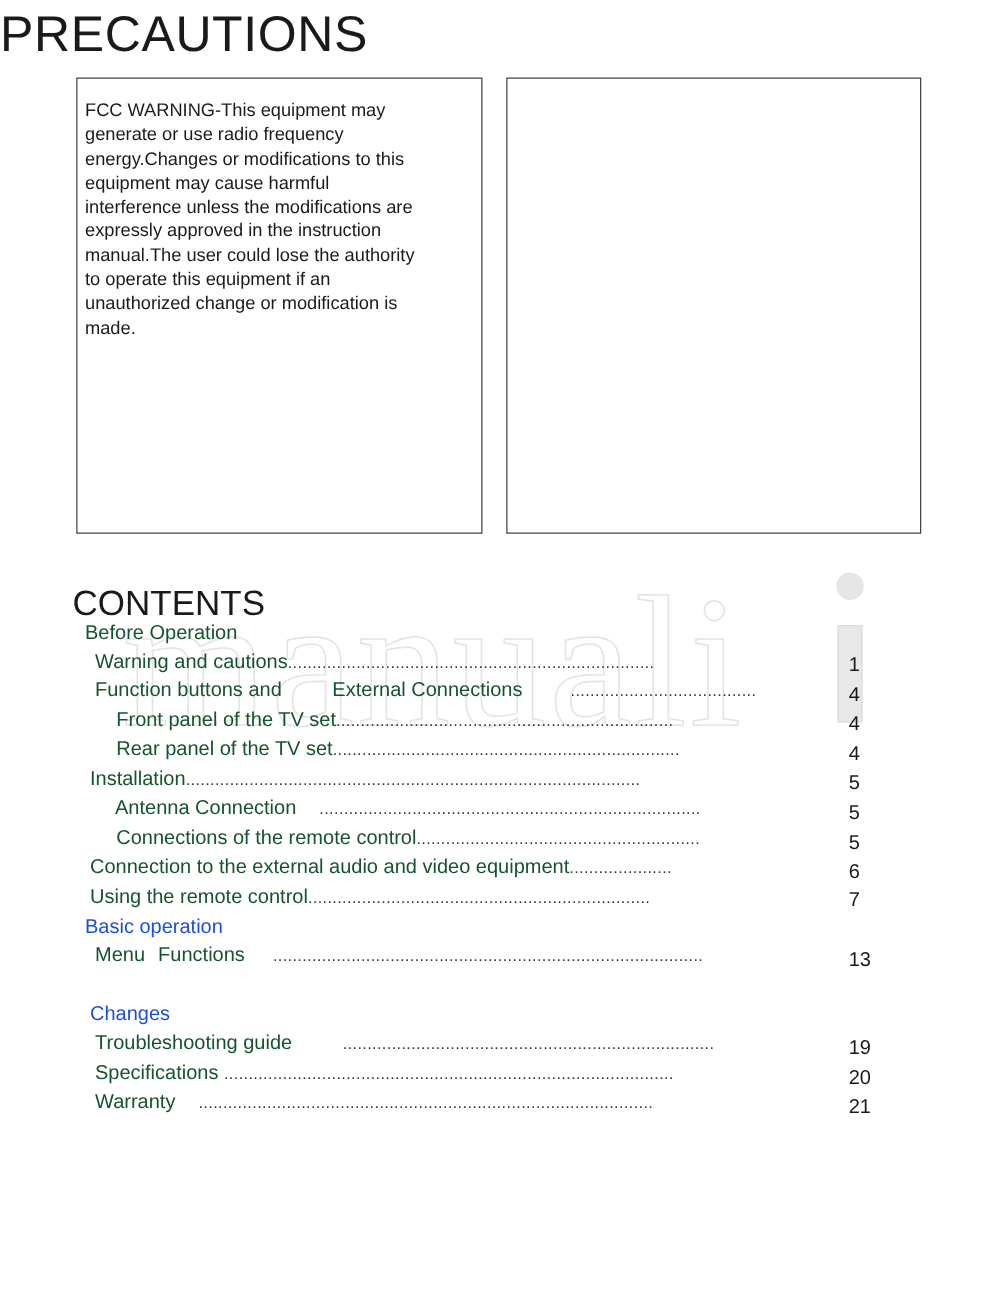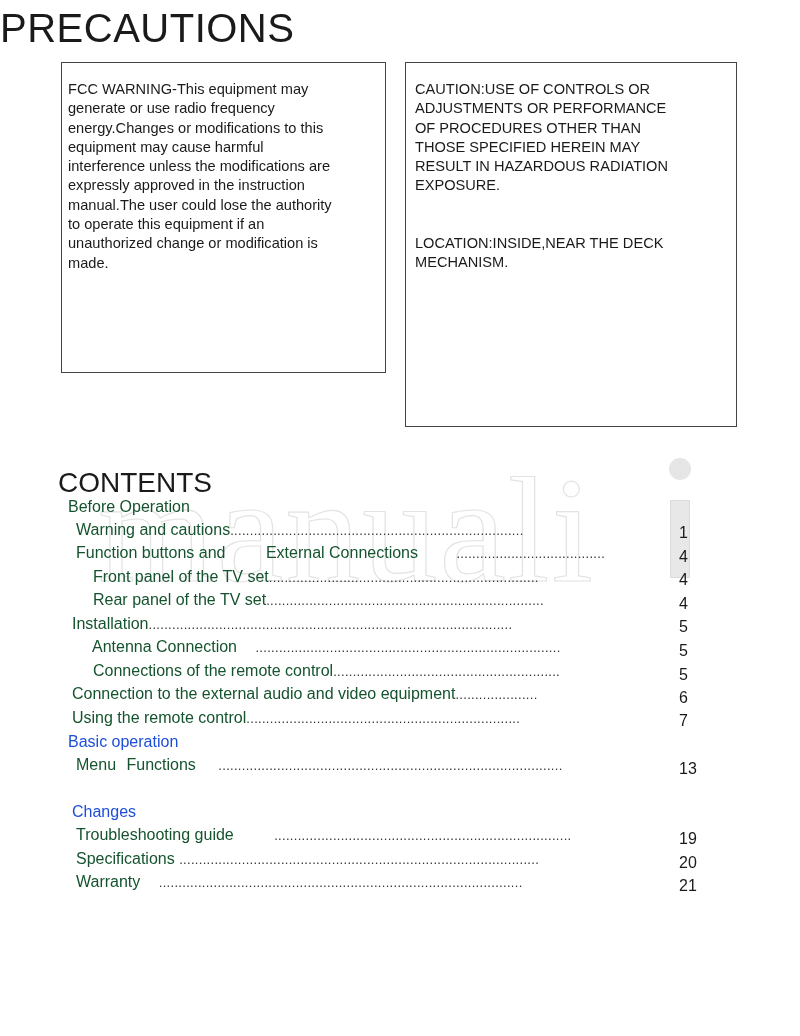--- a/index.html
+++ b/index.html
@@ -2,21 +2,21 @@
 <html><head>
 <meta charset="utf-8">
 <style>
   html, body { margin:0; padding:0; background:#fff; }
   body { width:800px; height:1036px; position:relative; overflow:hidden;
          font-family:"Liberation Sans", sans-serif; color:#1a1a1a; }
   .title { position:absolute; left:0; width:780px; top:6px; text-align:left;
            font-size:40px; letter-spacing:0.5px; }
   .box { position:absolute; border:1px solid #444; box-sizing:border-box; }
   .box p { margin:0; font-size:14.6px; line-height:19.3px; white-space:pre-line; }
-  #box-left { left:61px; top:62px; width:325px; height:311px; padding:17px 0 0 6px; }
+  #box-left { left:61px; top:62px; width:325px; height:365px; padding:17px 0 0 6px; }
   #box-right { left:405px; top:62px; width:332px; height:365px; padding:17px 0 0 9px; }
   .watermark { position:absolute; left:98px; top:455px; font-family:"Liberation Serif", serif;
                font-size:150px; color:transparent; -webkit-text-stroke:1.2px #e3e3e3;
                letter-spacing:2px; line-height:1; }
   .wm-dot { position:absolute; left:669px; top:458px; width:22px; height:22px; border-radius:50%; background:#e6e6e6; }
   .wm-bar { position:absolute; left:670px; top:500px; width:20px; height:78px; background:#e8e8e8; border:1px solid #dcdcdc; box-sizing:border-box; }
   .contents-title { position:absolute; left:58px; top:467px; font-size:28px; }
   .toc-row { position:absolute; font-size:16px; white-space:nowrap; }
   .link { color:#14532d; }
   .dots { color:#333; letter-spacing:0.3px; font-size:13px; }
@@ -35,28 +35,20 @@
 equipment may cause harmful
 interference unless the modifications are
 expressly approved in the instruction
 manual.The user could lose the authority
 to operate this equipment if an
 unauthorized change or modification is
 made.</p>
 </div>
 
 <div class="box" id="box-right">
-  <p>CAUTION:USE OF CONTROLS OR
-ADJUSTMENTS OR PERFORMANCE
-OF PROCEDURES OTHER THAN
-THOSE SPECIFIED HEREIN MAY
-RESULT IN HAZARDOUS RADIATION
-EXPOSURE.</p>
-  <p style="margin-top:38px">LOCATION:INSIDE,NEAR THE DECK
-MECHANISM.</p>
 </div>
 
 <div class="watermark">manuali</div>
 <div class="wm-dot"></div>
 <div class="wm-bar"></div>
 
 <div class="contents-title">CONTENTS</div>
 
 <div class="toc-row" style="left:68px;top:498px">
   <span class="link">Before Operation</span>

